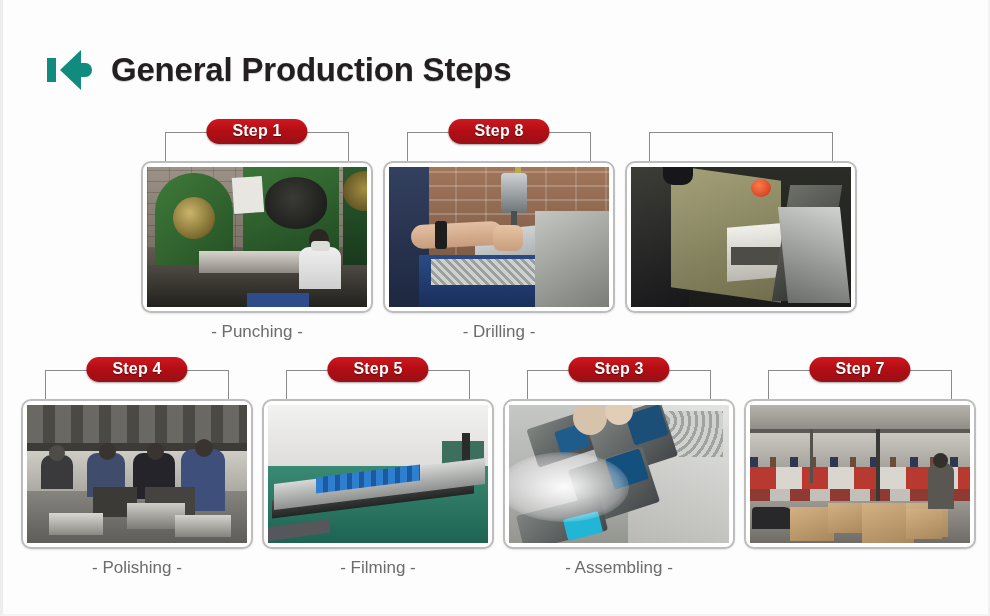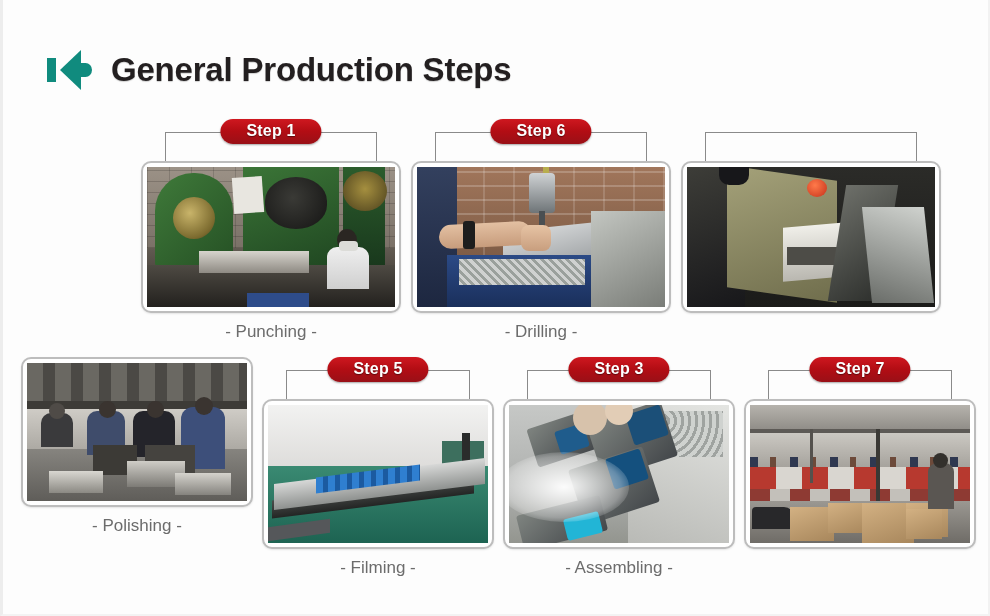--- a/index.html
+++ b/index.html
@@ -77,21 +77,21 @@
   
   .row {
     position: absolute;
     display: flex;
   }
   .row-1 { left: 138px; top: 119px; gap: 10px; }
   .row-2 { left: 18px;  top: 357px; gap: 9px;  }
 
   .card {
     position: relative;
-    width: 260px;
+    width: 232px;
   }
   .card.w2 { width: 232px; }
 
   
   .badge-wrap {
     position: relative;
     height: 42px;
   }
 
   .bracket {
@@ -352,21 +352,21 @@
             <span class="ph worker-head"></span>
             <span class="ph mask"></span>
         </div>
       </div>
       <div class="caption">- Punching -</div>
     </div>
 
     <div class="card">
       <div class="badge-wrap">
         <span class="bracket"></span>
-        <span class="step-badge">Step 6</span>
+        <span class="step-badge">Step 8</span>
       </div>
       <div class="photo-frame">
         <div class="photo p2">
           <span class="ph brick"></span>
           <span class="ph pillar"></span>
           <span class="ph hose"></span>
           <span class="ph drillhead"></span>
             <span class="ph drillbit"></span>
           <span class="ph plate"></span>
           <span class="ph arm"></span>
@@ -396,20 +396,24 @@
           <span class="ph red"></span>
         </div>
       </div>
     </div>
 
   </div>
 
   <div class="row row-2">
 
     <div class="card w2">
+      <div class="badge-wrap">
+        <span class="bracket"></span>
+        <span class="step-badge">Step 4</span>
+      </div>
       <div class="photo-frame">
         <div class="photo p4">
           <span class="ph rack"></span>
             <span class="ph shelf"></span>
             <span class="ph wall"></span>
           <span class="ph floor"></span>
           <span class="ph w1"></span>
             <span class="ph w1h"></span>
           <span class="ph w2c"></span>
             <span class="ph w2h"></span>

